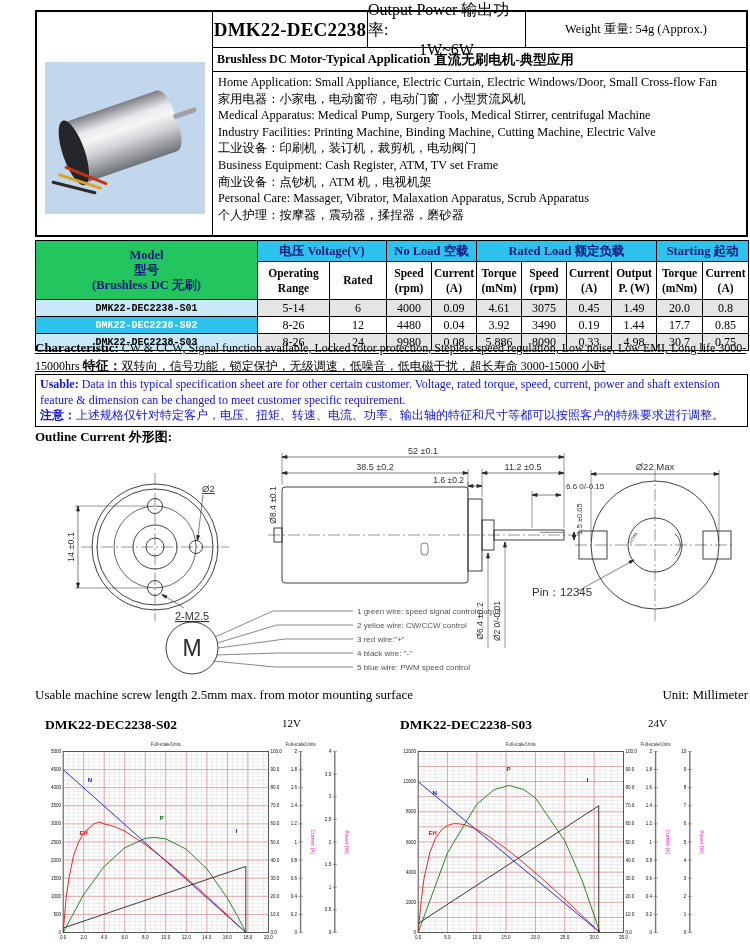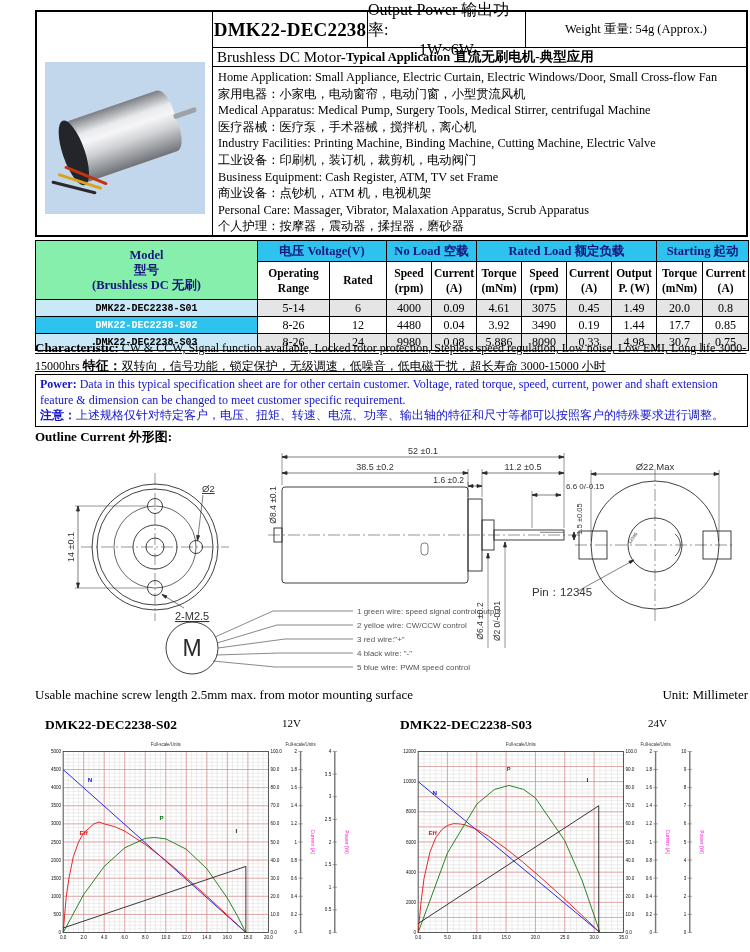--- a/index.html
+++ b/index.html
@@ -20,30 +20,30 @@
   .wire.red{background:#c23311;left:18px;top:112px;transform:rotate(22deg);}
   .wire.yel{background:#d9a41b;left:12px;top:118px;transform:rotate(18deg);}
   .wire.blk{background:#2a2a2a;left:6px;top:124px;transform:rotate(14deg);}
   .right-col{flex:1;display:flex;flex-direction:column;box-sizing:border-box;}
   .hrow1{display:flex;border-bottom:1.5px solid #000;height:35px;}
   .hrow1 .cell{box-sizing:border-box;display:flex;align-items:center;justify-content:center;text-align:left;}
   .c-title{width:155px;border-right:1.5px solid #000;font-size:19px;font-weight:bold;letter-spacing:.2px;}
   .c-power{width:158px;border-right:1.5px solid #000;font-size:16px;flex-direction:column;line-height:1.25;}
   .c-weight{flex:1;font-size:12.5px;}
   .hrow2{border-bottom:1.5px solid #000;height:23px;display:flex;align-items:center;padding-left:4px;}
-  .hrow2 .b1{font-size:15px;font-weight:normal;}
+  .hrow2 .b1{font-size:12px;font-weight:bold;}
   .hrow2 .b2{font-size:12.5px;font-weight:bold;}
   .hrow2 .b3{font-size:13.5px;font-weight:bold;margin-left:4px;}
   .applines{padding:2px 2px 0 5px;font-size:12.3px;line-height:16.6px;}
   
   .spec{position:absolute;left:35px;top:240px;width:713px;border-collapse:collapse;table-layout:fixed;
         text-align:center;}
   .spec th,.spec td{border:1px solid #000;padding:0;overflow:hidden;}
   .spec .grp{background:#2ec2ef;color:#17167d;font-weight:bold;font-size:12.5px;height:20px;}
-  .spec .modelhead{background:#86efac;color:#17167d;font-weight:bold;font-size:12.5px;line-height:1.2;}
+  .spec .modelhead{background:#22c55e;color:#17167d;font-weight:bold;font-size:12.5px;line-height:1.2;}
   .spec .sub{background:#fff;font-weight:bold;font-size:11.5px;height:37px;line-height:1.3;font-family:"Liberation Serif",serif;}
   .spec td.data{font-size:12px;height:16px;background:#e5e5e5;}
   .spec td.modelcell{font-family:"Liberation Mono",monospace;font-size:10px;font-weight:bold;background:#c9e9f8;}
   .spec tr.rowB td.data{background:#fff;}
   .spec tr.rowB td.modelcell{background:#2ec2ef;color:#fff;}
   
   .charac{position:absolute;left:35px;top:339px;width:713px;margin:0;font-size:12px;line-height:1.32;text-decoration:underline;}
   .charac .lb{font-weight:bold;font-size:13px;}
   .notice{position:absolute;left:35px;top:374px;width:703px;border:1.5px solid #000;color:#1414cc;
           font-size:12px;line-height:1.3;padding:2px 4px;}
@@ -88,21 +88,20 @@
       </div>
       <div class="hrow2">
         <span class="b1">Brushless DC Motor-</span>
         <span class="b2">Typical Application</span>
         <span class="b3">直流无刷电机-典型应用</span>
       </div>
       <div class="applines">
         <div>Home Application: Small Appliance, Electric Curtain, Electric Windows/Door, Small Cross-flow Fan</div>
         <div>家用电器：小家电，电动窗帘，电动门窗，小型贯流风机</div>
         <div>Medical Apparatus: Medical Pump, Surgery Tools, Medical Stirrer, centrifugal Machine</div>
-        <div>医疗器械：医疗泵，手术器械，搅拌机，离心机</div>
         <div>Industry Facilities: Printing Machine, Binding Machine, Cutting Machine, Electric Valve</div>
         <div>工业设备：印刷机，装订机，裁剪机，电动阀门</div>
         <div>Business Equipment: Cash Register, ATM, TV set Frame</div>
         <div>商业设备：点钞机，ATM 机，电视机架</div>
         <div>Personal Care: Massager, Vibrator, Malaxation Apparatus, Scrub Apparatus</div>
         <div>个人护理：按摩器，震动器，揉捏器，磨砂器</div>
       </div>
     </div>
   </div>
 
@@ -184,21 +183,21 @@
       <td class="data">0.75</td>
     </tr>
   </tbody>
     </table>
 
   <p class="charac">
     <span class="lb">Characteristic:</span><span> CW &amp; CCW, Signal function available, Locked rotor protection, Stepless speed regulation, Low noise, Low EMI, Long life 3000-15000hrs   </span><span class="lb">特征：</span><span>双转向，信号功能，锁定保护，无级调速，低噪音，低电磁干扰，超长寿命 3000-15000 小时</span>
   </p>
 
   <div class="notice">
-    <span class="lb">Power:</span><span> Data in this typical specification sheet are for other certain customer. Voltage, rated torque, speed, current, power and shaft extension feature &amp; dimension can be changed to meet customer specific requirement.</span>
+    <span class="lb">Usable:</span><span> Data in this typical specification sheet are for other certain customer. Voltage, rated torque, speed, current, power and shaft extension feature &amp; dimension can be changed to meet customer specific requirement.</span>
     <div><span class="lb">注意：</span><span>上述规格仅针对特定客户，电压、扭矩、转速、电流、功率、输出轴的特征和尺寸等都可以按照客户的特殊要求进行调整。</span></div>
   </div>
 
   <div class="outline-title">Outline Current 外形图:</div>
 
   <svg id="drawing" class="drawing" width="713" height="243" viewBox="0 0 713 243" style="font-family:&quot;Liberation Sans&quot;,sans-serif">
 
     <g stroke="#2a2a2a" fill="none" stroke-width="0.9">
       <circle cx="120" cy="104" r="63"></circle>
         <circle cx="120" cy="104" r="58"></circle>

